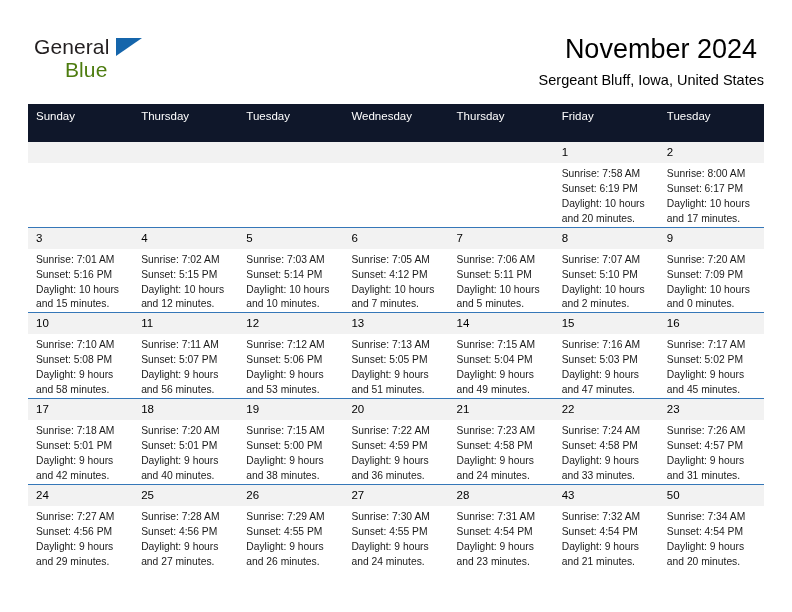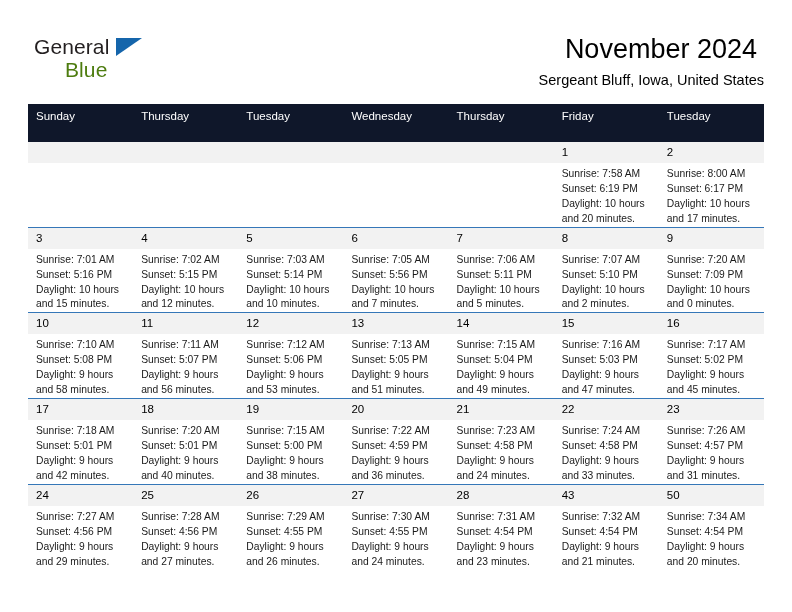--- a/index.html
+++ b/index.html
@@ -257,21 +257,21 @@
                 <div>Daylight: 10 hours</div>
                 <div>and 10 minutes.</div>
               </div>
             </div>
           </td>
           <td class="day-cell">
             <div class="cell-inner">
               <span class="daynum">6</span>
               <div class="details">
                 <div>Sunrise: 7:05 AM</div>
-                <div>Sunset: 5:56 PM</div>
+                <div>Sunset: 4:12 PM</div>
                 <div>Daylight: 10 hours</div>
                 <div>and 7 minutes.</div>
               </div>
             </div>
           </td>
           <td class="day-cell">
             <div class="cell-inner">
               <span class="daynum">7</span>
               <div class="details">
                 <div>Sunrise: 7:06 AM</div>

